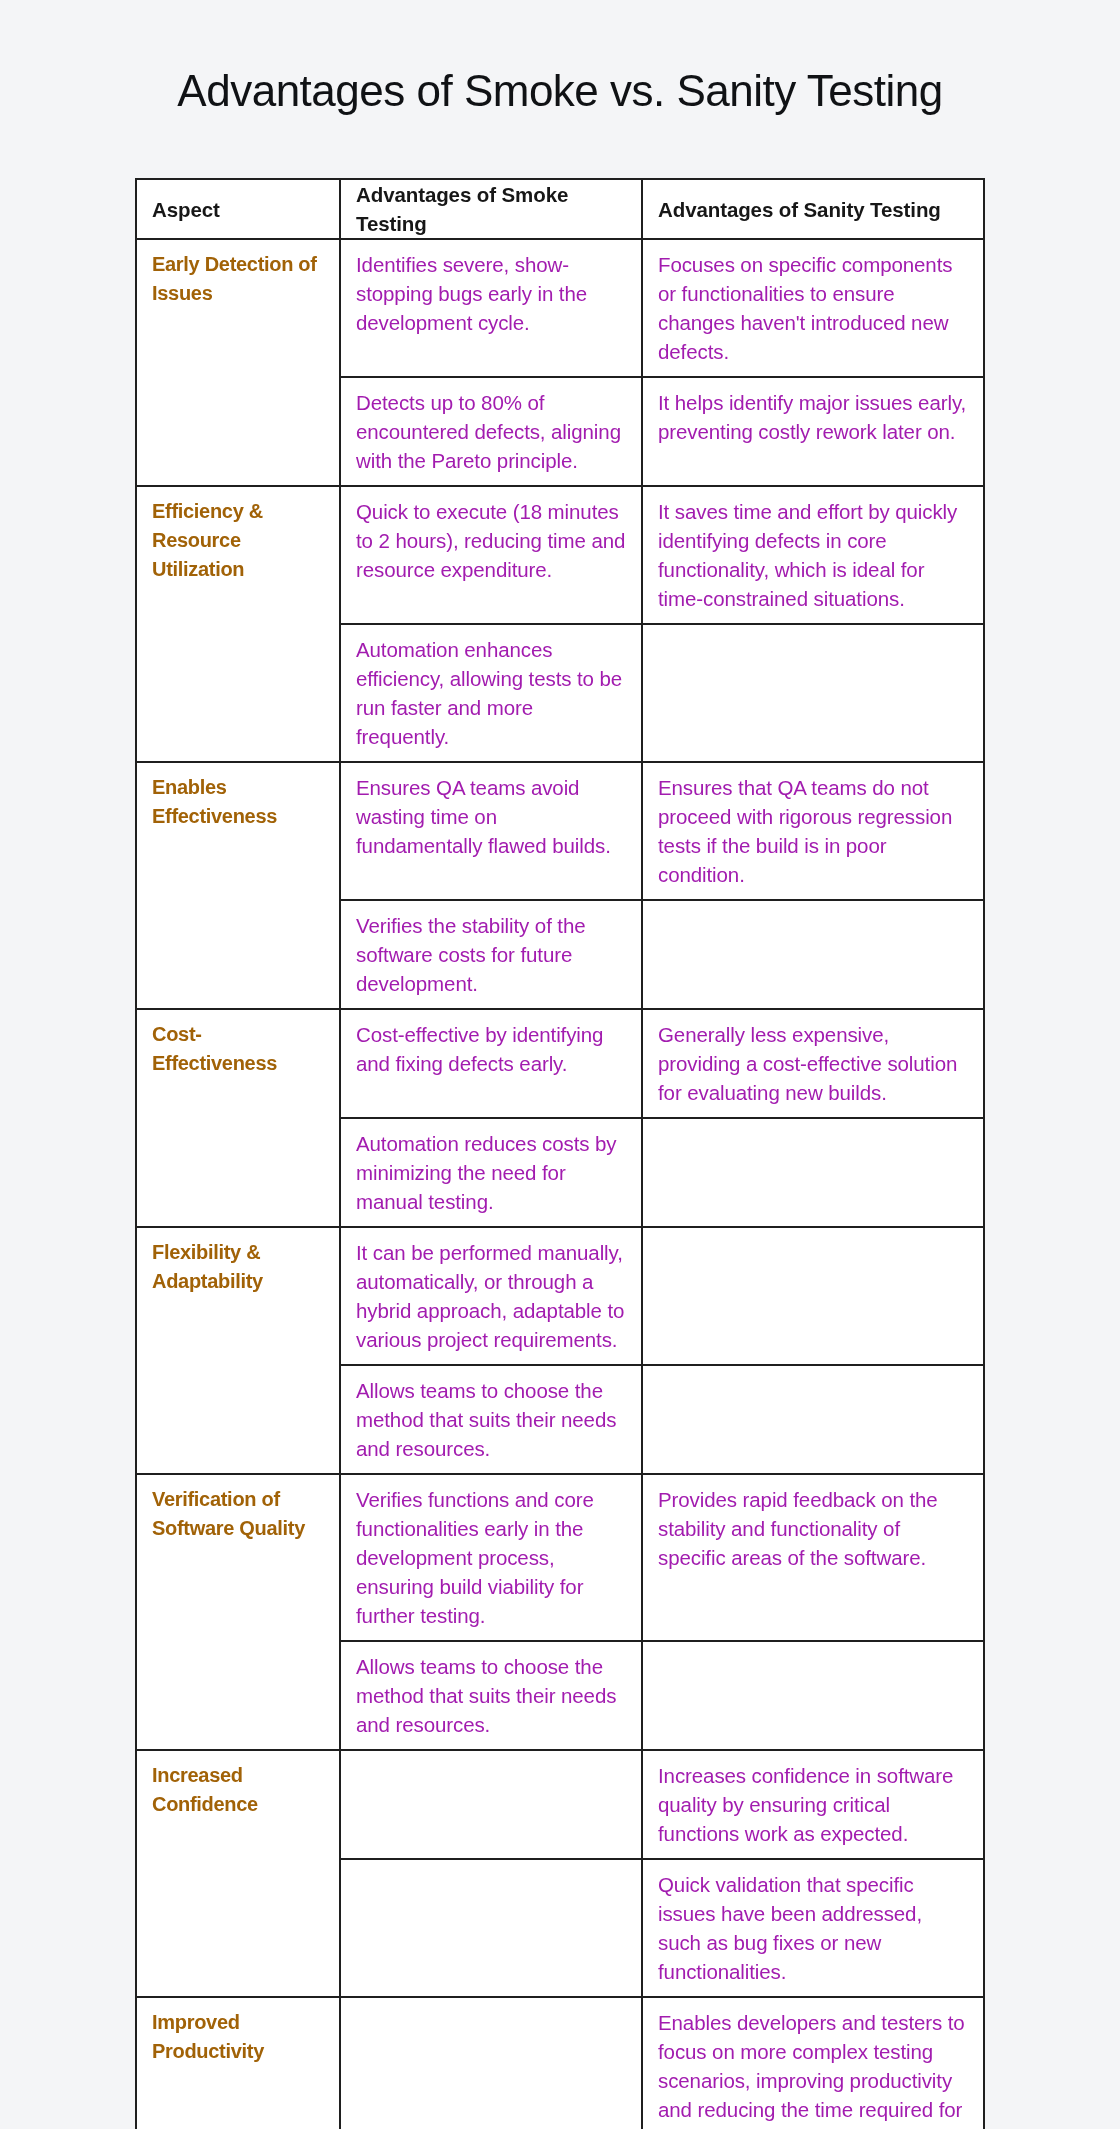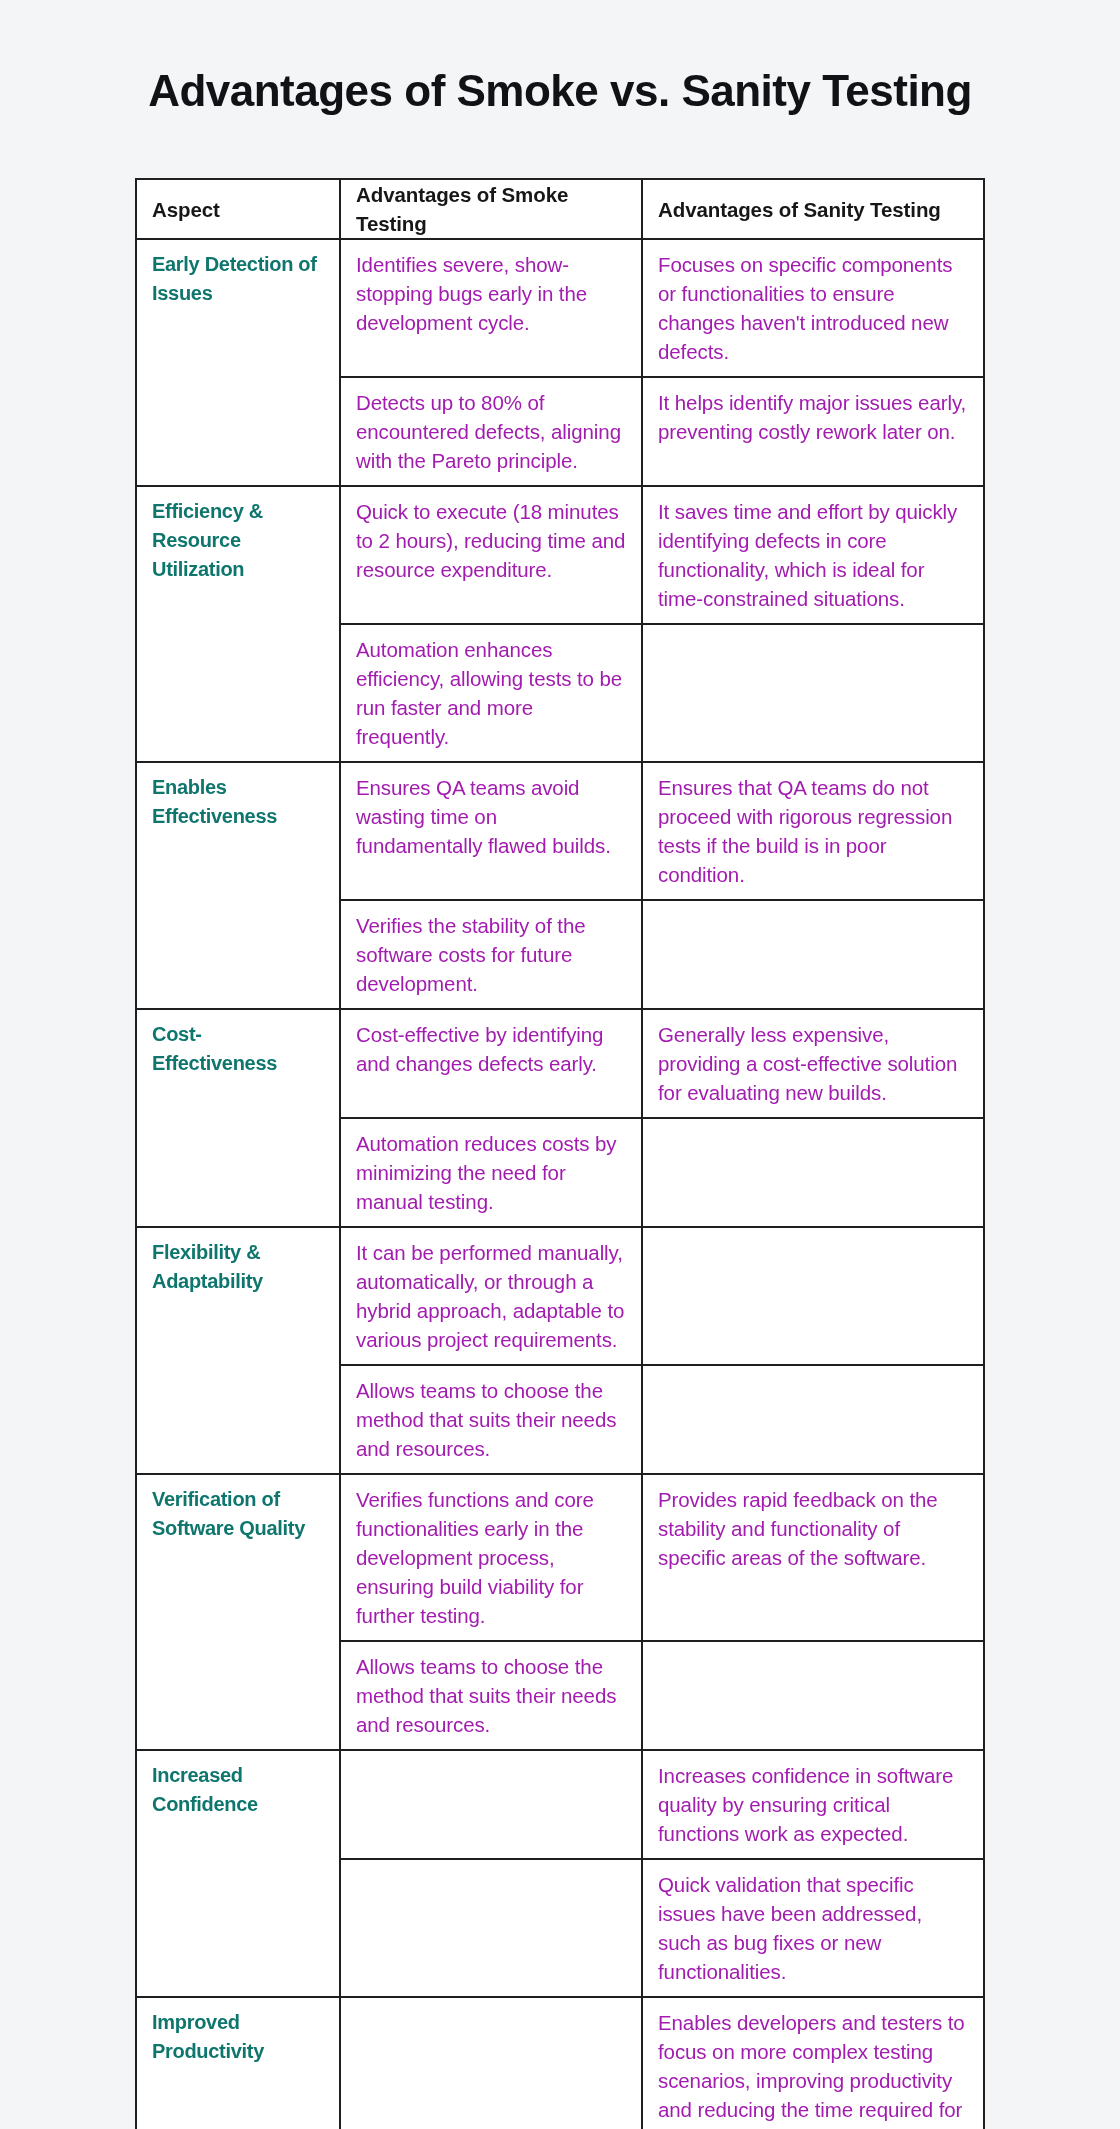--- a/index.html
+++ b/index.html
@@ -12,21 +12,21 @@
     overflow: hidden;
     background: #f4f5f7;
     font-family: "Liberation Sans", sans-serif;
     -webkit-font-smoothing: antialiased;
   }
   .page-title {
     margin: 64px 0 0 0;
     text-align: center;
     font-size: 44px;
     line-height: 53px;
-    font-weight: 700;
+    font-weight: 400;
     letter-spacing: -0.5px;
     color: #101215;
   }
   table.comparison {
     border-collapse: collapse;
     table-layout: fixed;
     width: 848px;
     margin: 61px auto 0 auto;
     background: #ffffff;
   }
@@ -48,21 +48,21 @@
     height: 31px; 
     vertical-align: middle;
     padding: 0 15px;
     font-weight: 700;
     color: #171717;
   }
   td.aspect {
     font-weight: 700;
     font-size: 20px;
     letter-spacing: -0.3px;
-    color: #0f766e;
+    color: #a16207;
   }
 </style>
 </head>
 <body>
 
 <h1 class="page-title">Advantages of Smoke vs. Sanity Testing</h1>
 
 <table class="comparison">
   <colgroup>
     <col class="c-aspect">
@@ -103,21 +103,21 @@
       <td>Ensures QA teams avoid wasting time on fundamentally flawed builds.</td>
       <td>Ensures that QA teams do not proceed with rigorous regression tests if the build is in poor condition.</td>
     </tr>
     <tr>
       <td>Verifies the stability of the software costs for future development.</td>
       <td></td>
     </tr>
 
     <tr>
       <td class="aspect" rowspan="2">Cost-Effectiveness</td>
-      <td>Cost-effective by identifying and changes defects early.</td>
+      <td>Cost-effective by identifying and fixing defects early.</td>
       <td>Generally less expensive, providing a cost-effective solution for evaluating new builds.</td>
     </tr>
     <tr>
       <td>Automation reduces costs by minimizing the need for manual testing.</td>
       <td></td>
     </tr>
 
     <tr>
       <td class="aspect" rowspan="2">Flexibility &amp; Adaptability</td>
       <td>It can be performed manually, automatically, or through a hybrid approach, adaptable to various project requirements.</td>

